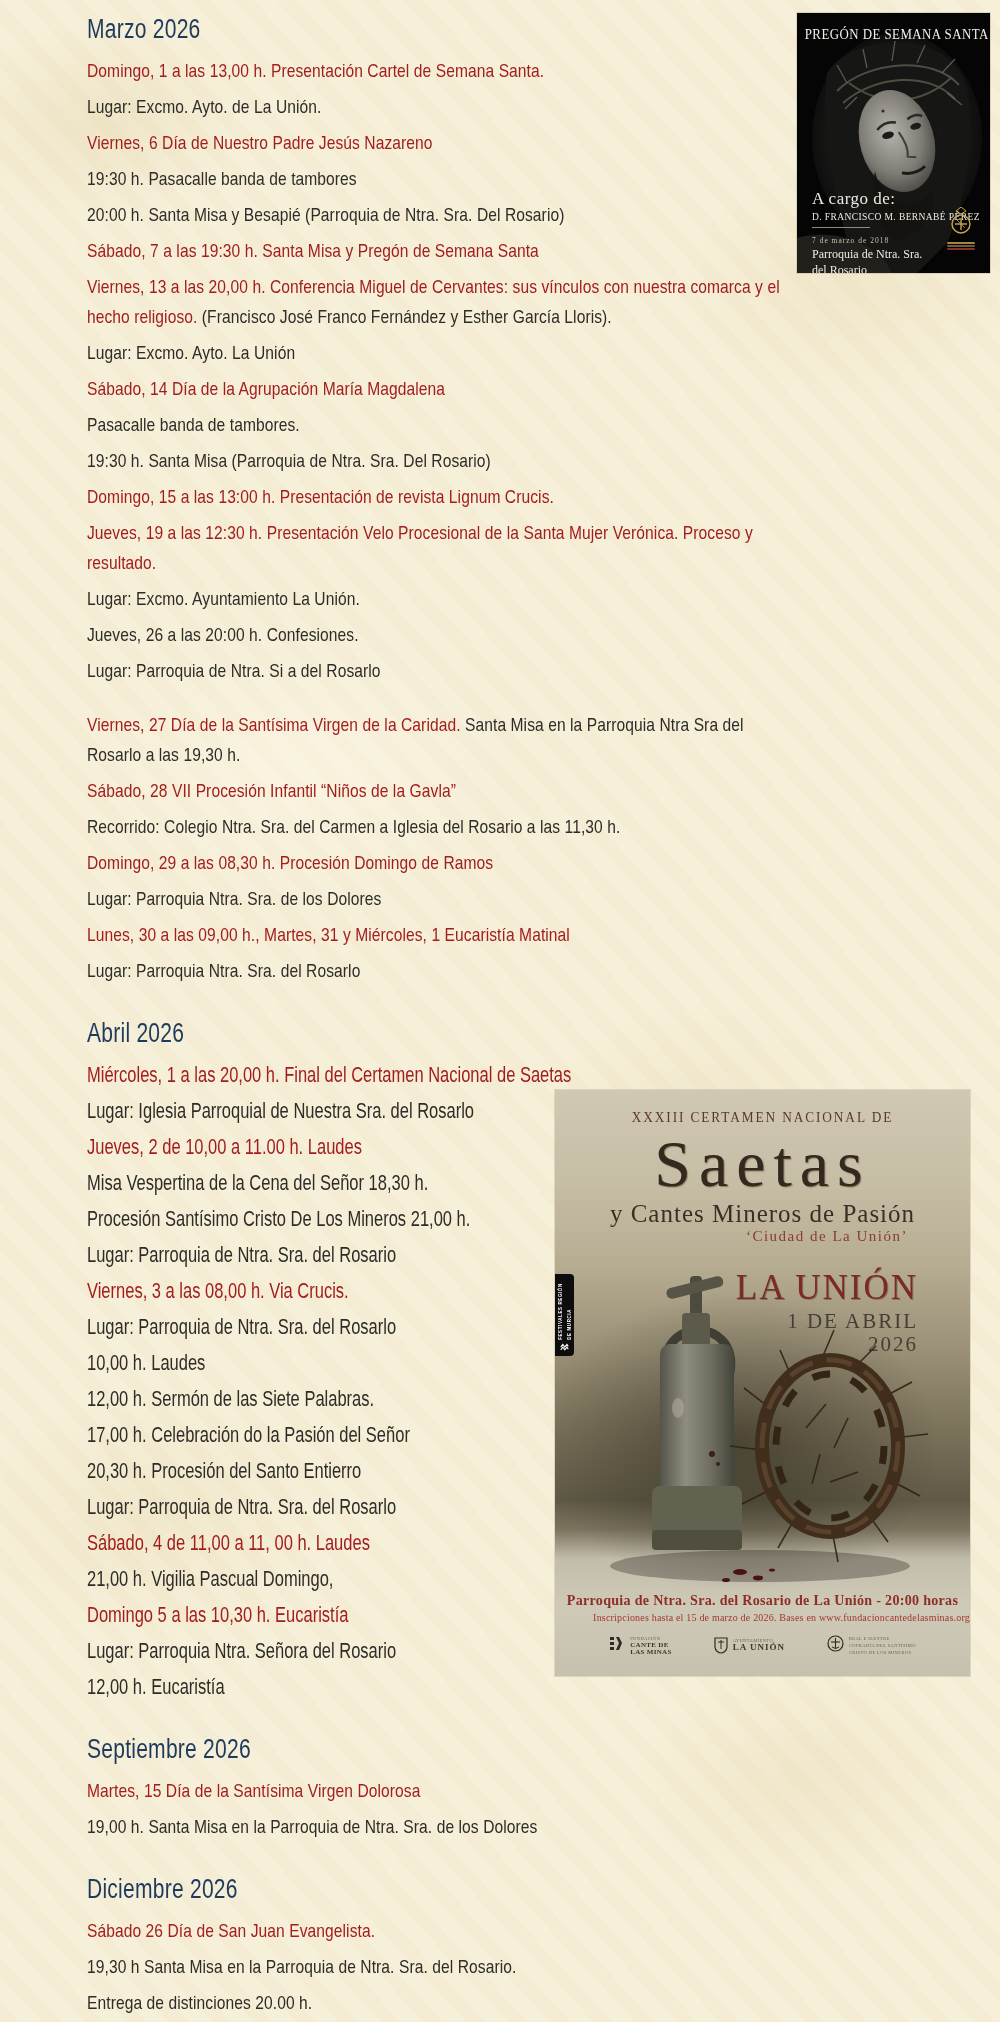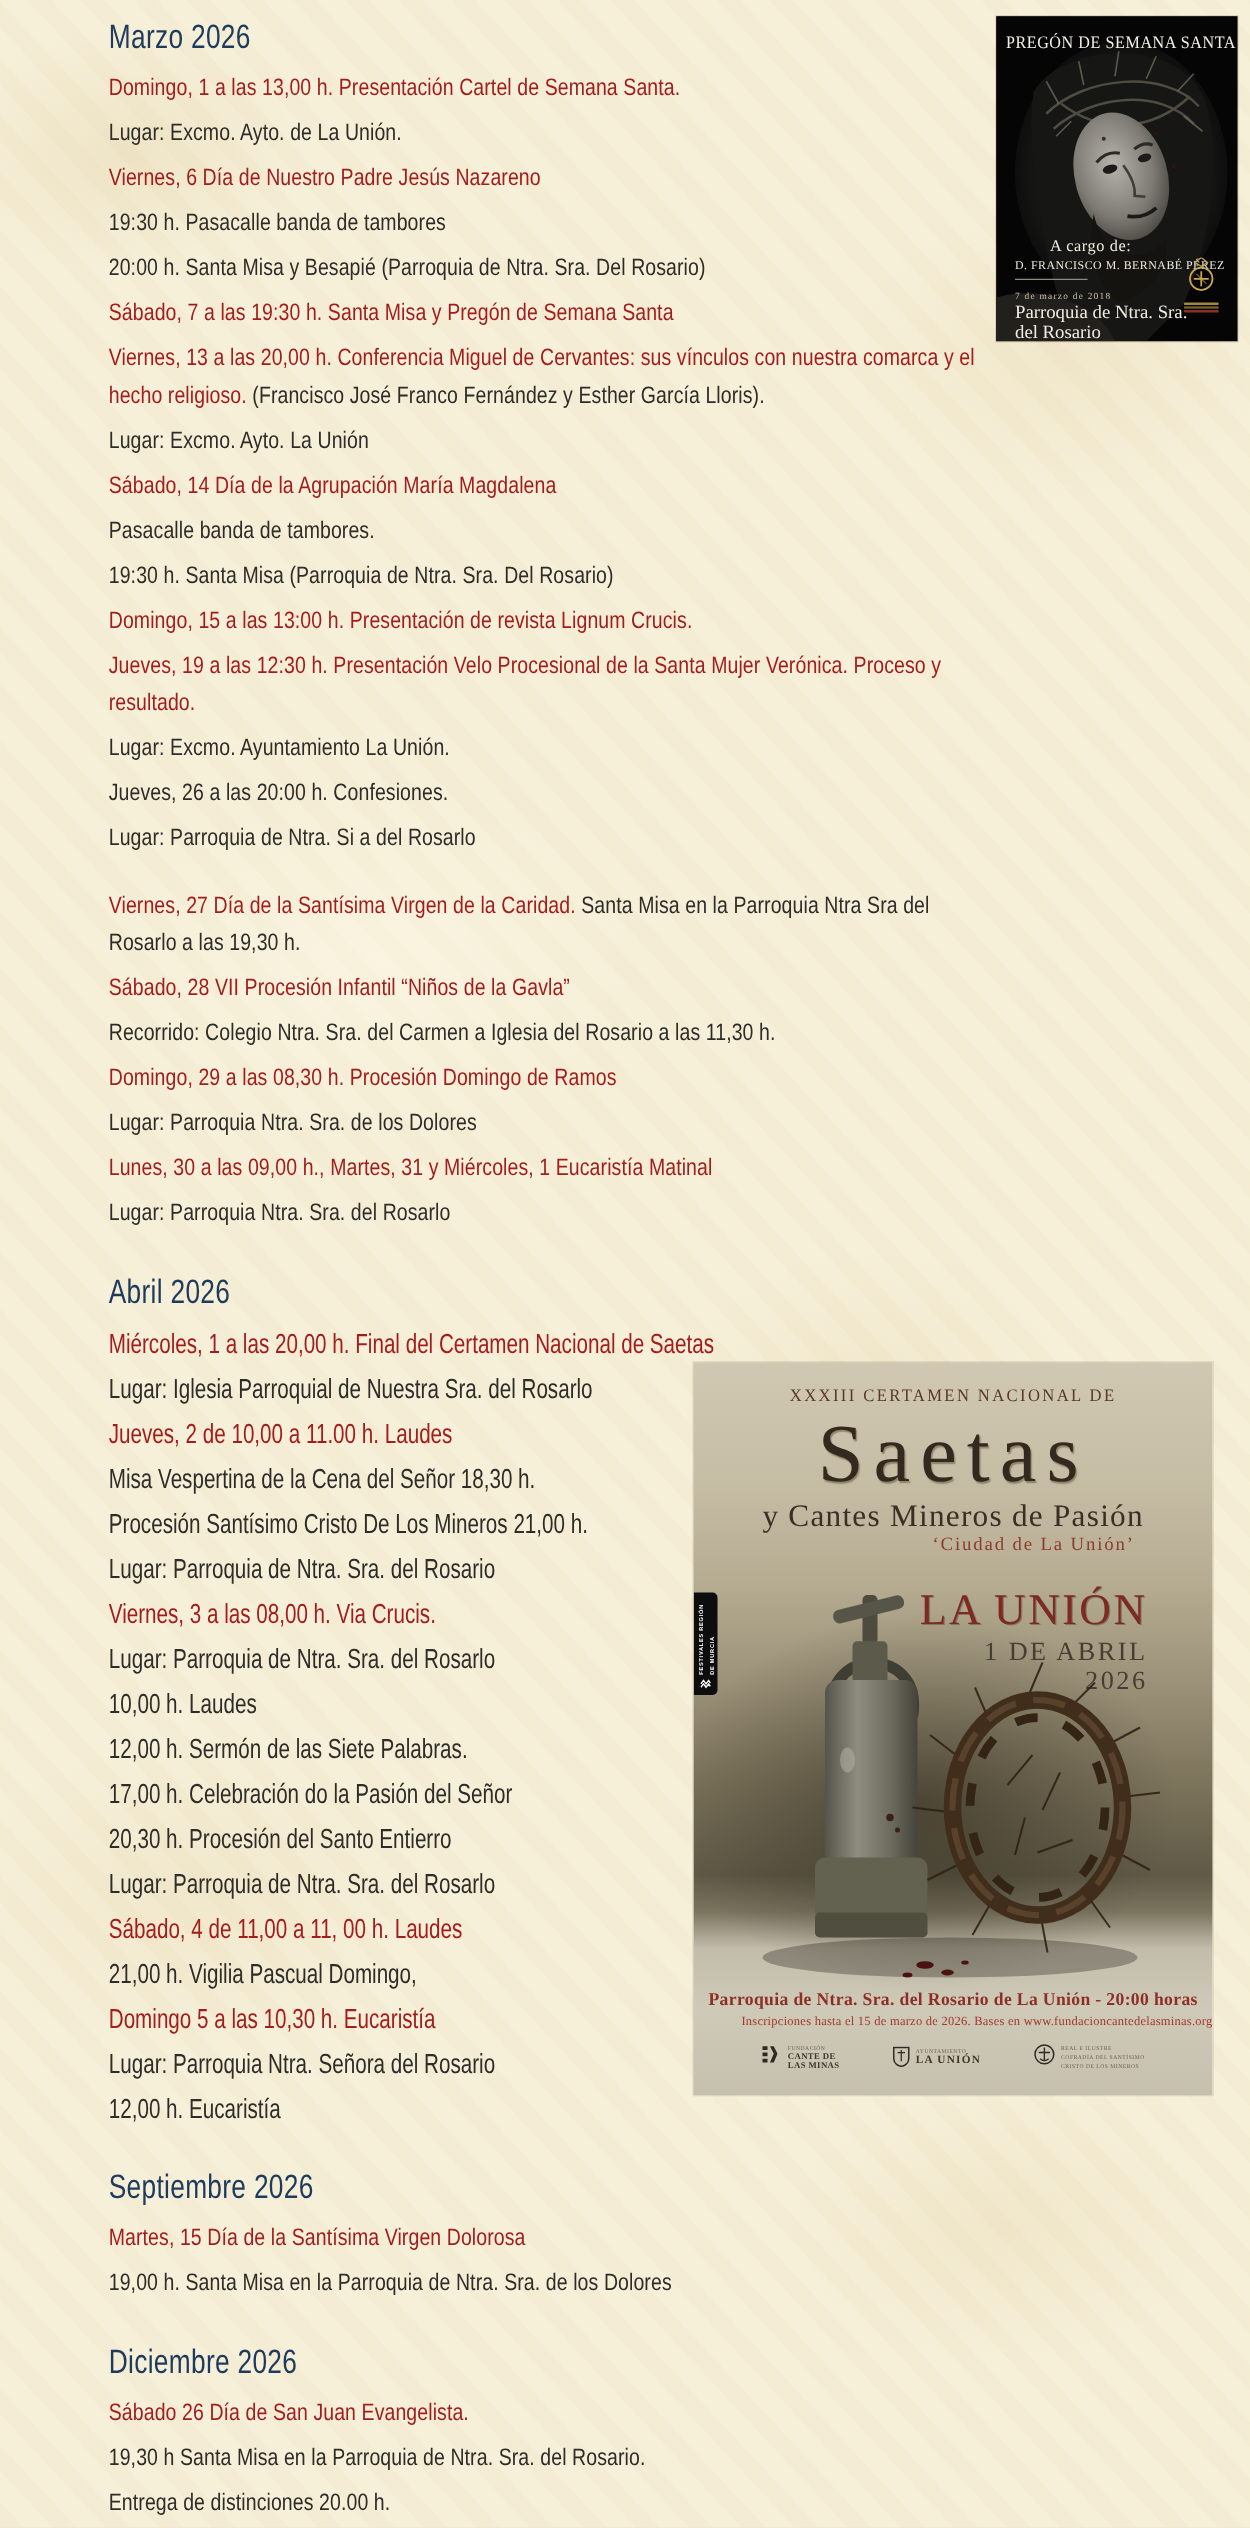--- a/index.html
+++ b/index.html
@@ -38,25 +38,25 @@
   
   .poster{position:absolute;box-shadow:0 0 0 1px rgba(90,75,40,.15);}
   .pregon{left:797px;top:13px;width:193px;height:260px;background:#050505;overflow:hidden;}
   .pregon svg.figure{position:absolute;left:0;top:0;}
   .p1-title{
     position:absolute;left:0;top:14px;width:100%;text-align:center;color:#f3f0e6;
     font-family:"Liberation Serif",serif;font-size:14px;letter-spacing:.5px;
     transform:scaleX(.92);transform-origin:50% 50%;white-space:nowrap;
   }
   .p1-text{position:absolute;left:15px;top:176px;color:#efece2;font-family:"Liberation Serif",serif;}
-  .p1-acargo{font-size:13px;letter-spacing:.5px;margin-left:28px;}
+  .p1-acargo{font-size:17px;letter-spacing:.5px;}
   .p1-speaker{font-size:9.5px;letter-spacing:.4px;margin-top:3px;white-space:nowrap;}
   .p1-rule{width:58px;height:1px;background:#8d8a80;margin:5px 0 8px;}
   .p1-date{font-size:7.5px;letter-spacing:1px;color:#c9c0a8;}
-  .p1-place{font-size:15px;line-height:13px;margin-top:3px;white-space:nowrap;}
+  .p1-place{font-size:12px;line-height:13px;margin-top:3px;white-space:nowrap;}
   .p1-emblem{position:absolute;right:12px;bottom:22px;width:34px;text-align:center;}
   .p1-emblem .cap1,.p1-emblem .cap2,.p1-emblem .cap3{height:2px;margin:1px 3px;border-radius:1px;}
   .p1-emblem .cap1{background:rgba(201,168,76,.8);}
   .p1-emblem .cap2{background:rgba(201,168,76,.55);}
   .p1-emblem .cap3{background:rgba(170,60,50,.8);}
 
   
   .saetas{
     left:555px;top:1090px;width:415px;height:586px;overflow:hidden;
     background:

